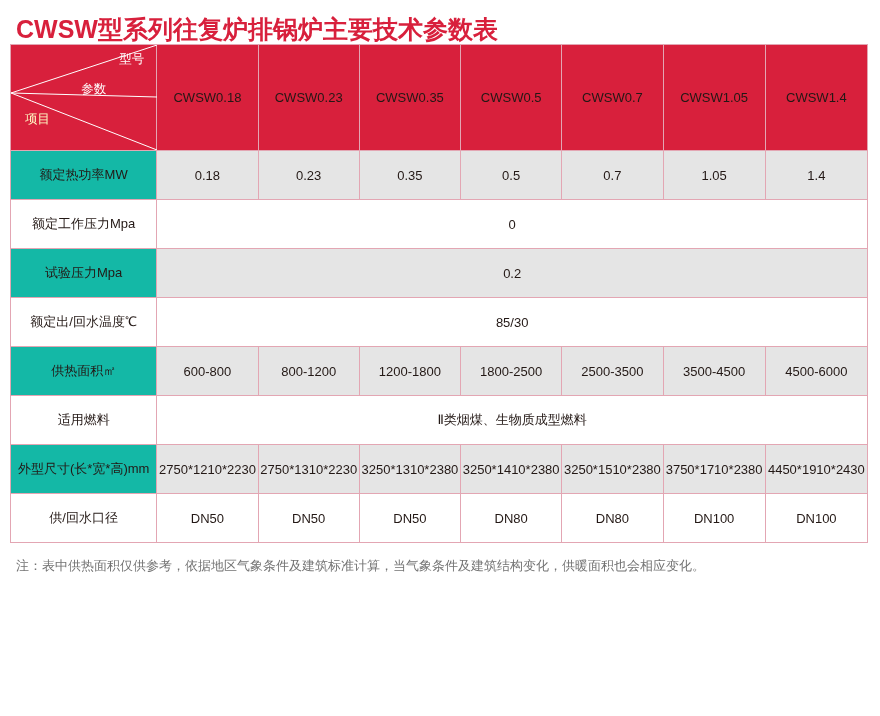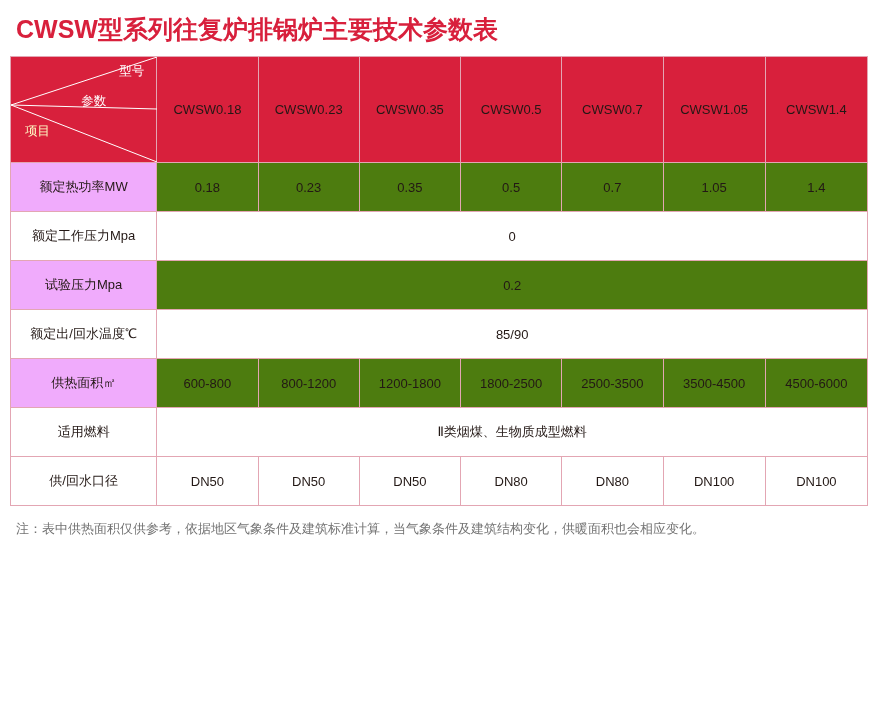--- a/index.html
+++ b/index.html
@@ -20,21 +20,20 @@
     height: 716px;
     box-sizing: border-box;
     padding: 0 10px;
   }
   .title {
     font-size: 25px;
     font-weight: bold;
     color: #d8203c;
     letter-spacing: 0px;
     padding-top: 14px;
-    padding-bottom: 12px;
     padding-left: 6px;
     line-height: 1.2;
   }
   table.spec {
     border-collapse: collapse;
     width: 858px;
     table-layout: fixed;
     border: 1px solid #e3a6b3;
   }
   table.spec td, table.spec th {
@@ -84,23 +83,23 @@
     left: 14px;
     font-size: 12.5px;
     color: #fef9c3;
     white-space: nowrap;
   }
   .rowlabel {
     background: #fdf2f4;
     font-size: 12.5px;
     padding: 0 4px;
   }
-  tr.r-odd td.val { background: #4d7c0f; }
+  tr.r-odd td.val { background: #e5e5e5; }
   tr.r-even td.val { background: #ffffff; }
-  tr.r-odd td.rowlabel { background: #f0abfc; }
+  tr.r-odd td.rowlabel { background: #14b8a6; }
   tr.r-even td.rowlabel { background: #ffffff; }
   td.val { height: 48px; }
   td.small { font-size: 10.5px; }
   .note {
     font-size: 13px;
     color: #737373;
     padding-top: 14px;
     padding-left: 6px;
     line-height: 1.4;
   }
@@ -164,39 +163,49 @@
         <td class="val" colspan="7">0</td>
       </tr>
 
       <tr class="r-odd">
         <td class="rowlabel">试验压力Mpa</td>
         <td class="val" colspan="7">0.2</td>
       </tr>
 
       <tr class="r-even">
         <td class="rowlabel">额定出/回水温度℃</td>
-        <td class="val" colspan="7">85/90</td>
+        <td class="val" colspan="7">85/30</td>
       </tr>
 
       <tr class="r-odd">
         <td class="rowlabel">供热面积㎡</td>
         <td class="val">600-800</td>
         <td class="val">800-1200</td>
         <td class="val">1200-1800</td>
         <td class="val">1800-2500</td>
         <td class="val">2500-3500</td>
         <td class="val">3500-4500</td>
         <td class="val">4500-6000</td>
       </tr>
 
       <tr class="r-even">
         <td class="rowlabel">适用燃料</td>
         <td class="val" colspan="7">Ⅱ类烟煤、生物质成型燃料</td>
       </tr>
 
+      <tr class="r-odd">
+        <td class="rowlabel small">外型尺寸(长*宽*高)mm</td>
+        <td class="val small">2750*1210*2230</td>
+        <td class="val small">2750*1310*2230</td>
+        <td class="val small">3250*1310*2380</td>
+        <td class="val small">3250*1410*2380</td>
+        <td class="val small">3250*1510*2380</td>
+        <td class="val small">3750*1710*2380</td>
+        <td class="val small">4450*1910*2430</td>
+      </tr>
 
       <tr class="r-even">
         <td class="rowlabel">供/回水口径</td>
         <td class="val">DN50</td>
         <td class="val">DN50</td>
         <td class="val">DN50</td>
         <td class="val">DN80</td>
         <td class="val">DN80</td>
         <td class="val">DN100</td>
         <td class="val">DN100</td>

